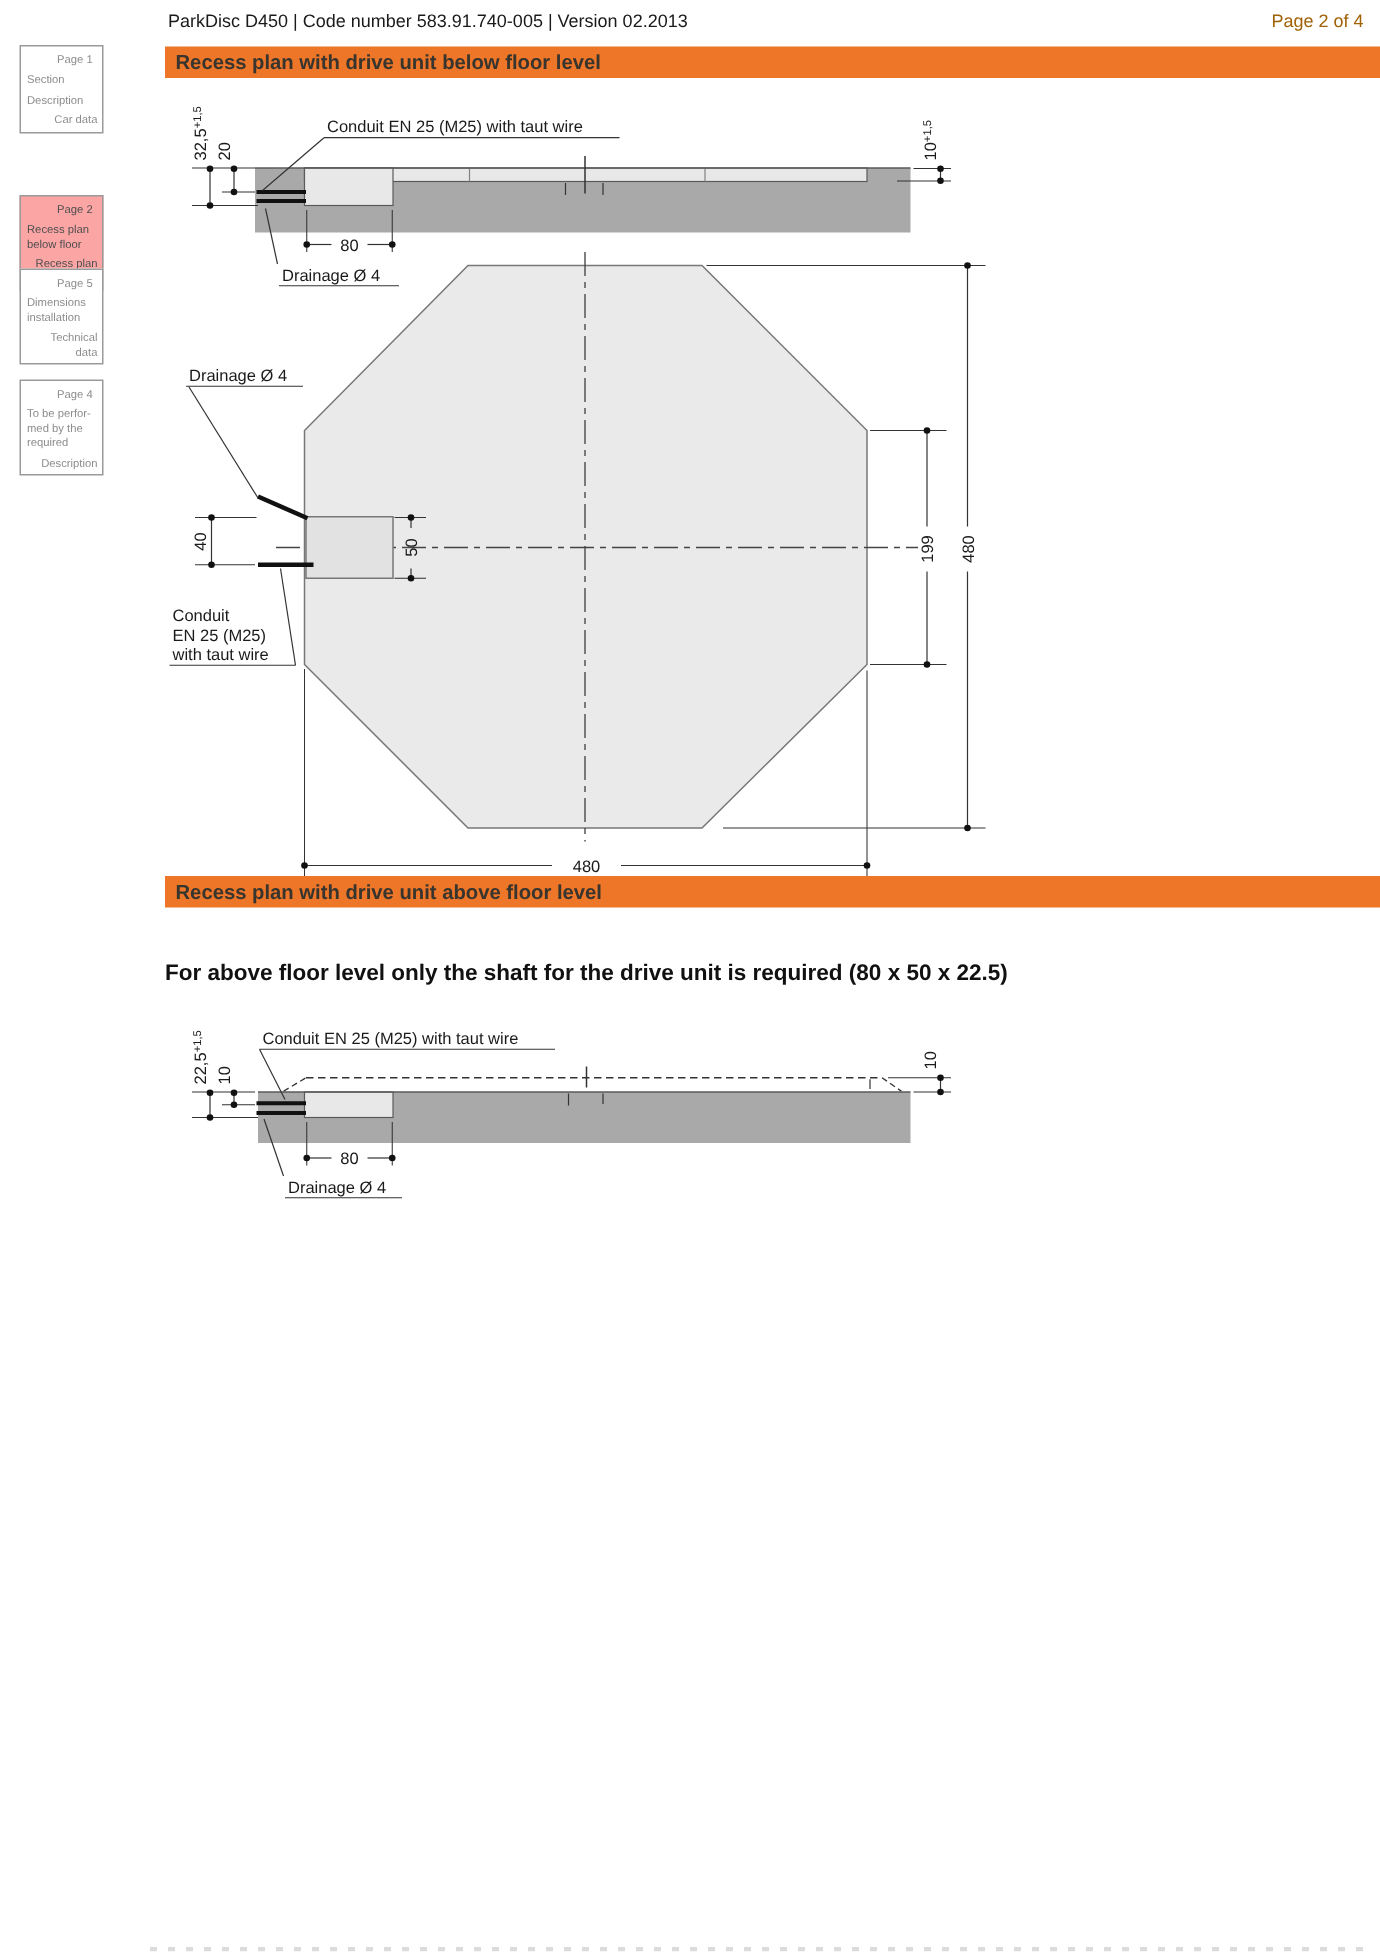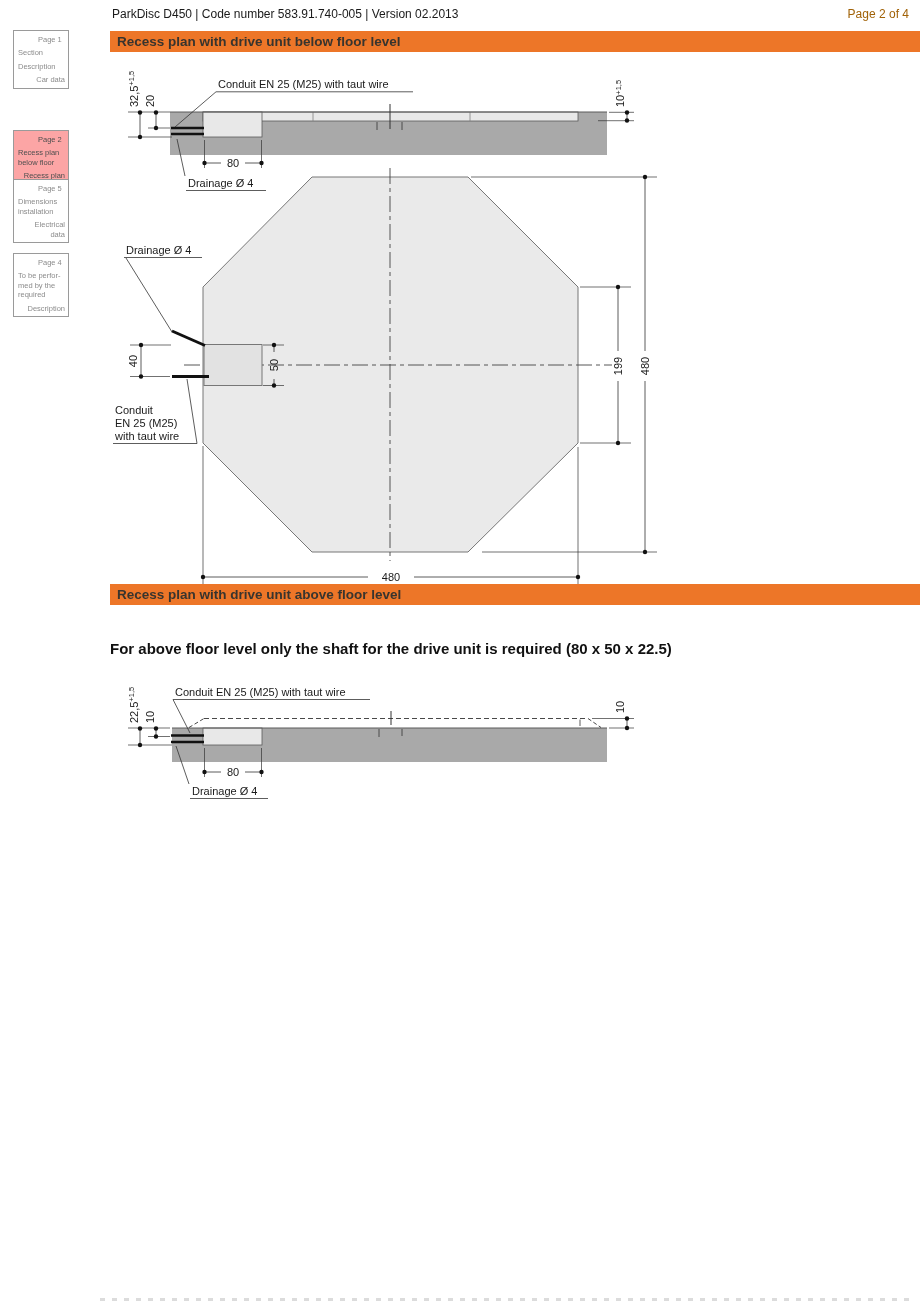--- a/index.html
+++ b/index.html
@@ -45,21 +45,21 @@
     <div class="nav-title">Page 2</div>
     <div class="nav-item">Recess plan
 below floor</div>
     <div class="nav-item">Recess plan
 above floor</div>
   </div>
   <div class="nav-box" id="nav-page3">
     <div class="nav-title">Page 5</div>
     <div class="nav-item">Dimensions
 installation</div>
-    <div class="nav-item">Electrical
+    <div class="nav-item">Technical
 data</div>
   </div>
   <div class="nav-box" id="nav-page4">
     <div class="nav-title">Page 4</div>
     <div class="nav-item">To be perfor-
 med by the
 required</div>
     <div class="nav-item">Description</div>
   </div>
 </nav>

